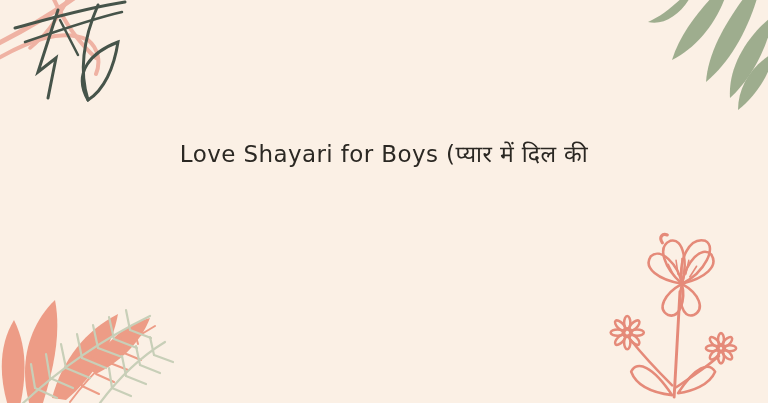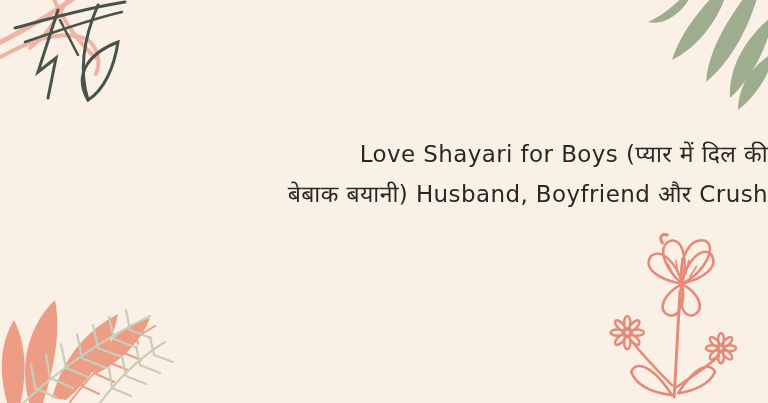--- a/index.html
+++ b/index.html
@@ -14,21 +14,21 @@
   .deco { position: absolute; pointer-events: none; }
   .deco-tl { top: 0; left: 0; }
   .deco-tr { top: 0; right: 0; }
   .deco-bl { bottom: 0; left: 0; }
   .deco-br { bottom: 0; right: 6px; }
   .title-block {
     position: absolute;
     top: 134px;
     left: 0;
     right: 0;
-    text-align: right;
+    text-align: center;
     color: #2b2823;
   }
   .title-line {
     font-size: 23px;
     line-height: 40px;
     font-weight: 400;
     letter-spacing: 0.4px;
     white-space: nowrap;
   }
 </style>
@@ -120,16 +120,15 @@
       </g>
       <path d="M36,110 C52,130 66,144 78,156"></path>
       <path d="M126,126 C110,140 94,150 82,158"></path>
       <path d="M78,166 C58,136 42,130 36,142 C42,158 62,164 78,166 Z"></path>
       <path d="M84,164 C102,136 116,132 122,142 C116,156 98,162 84,164 Z"></path>
     </g>
   </svg>
 
   <div class="title-block">
     <div class="title-line">Love Shayari for Boys (प्यार में दिल की</div>
-    <div class="title-line">बेबाक बयानी) Husband, Boyfriend और Crush</div>
   </div>
 
 </div>
 
 </body></html>

